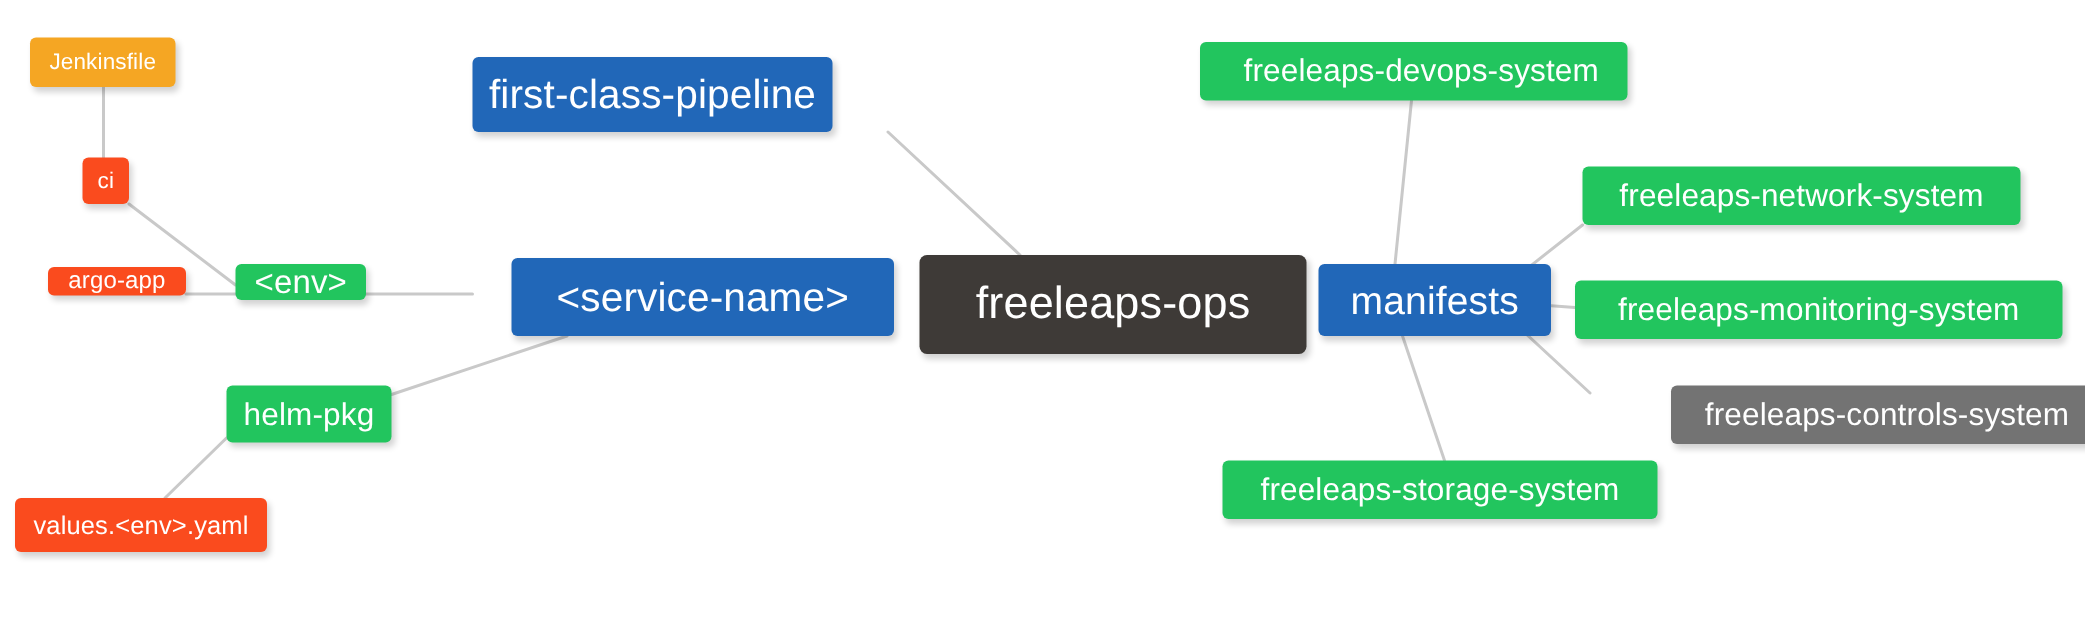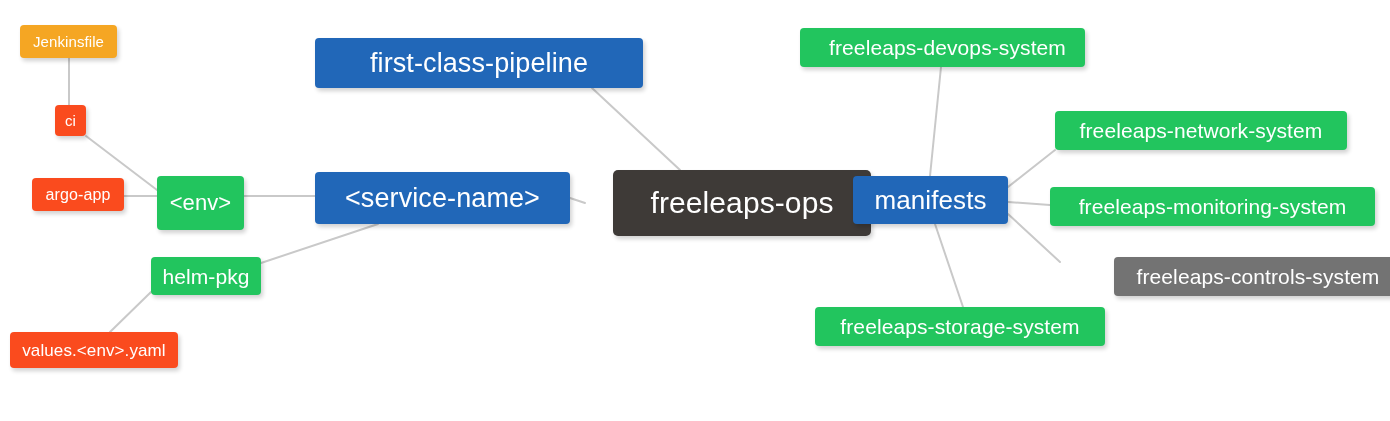--- a/index.html
+++ b/index.html
@@ -36,21 +36,21 @@
     color: #ffffff;
     border-radius: 4px;
     white-space: nowrap;
     line-height: 1;
     letter-spacing: 0.1px;
     box-shadow: 2px 3px 4px rgba(0,0,0,0.18);
     text-align: center;
     padding: 0 10px;
   }
   .node.lvl-root   { border-radius: 5px; margin-left: 28px; }
-  .node.lvl-1      { border-radius: 4px; }
+  .node.lvl-1      { border-radius: 4px; margin-left: 26px; }
   .node.lvl-2      { border-radius: 4px; }
   .node.lvl-3      { border-radius: 4px; }
 </style>
 </head>
 <body>
 
 <div id="canvas">
   <svg id="edge-layer" width="1390" height="421" viewBox="0 0 1390 421">
       <line x1="585" y1="203" x2="570" y2="198" stroke="#c9c9c9" stroke-width="2" stroke-linecap="round"></line>
       <line x1="843" y1="203" x2="853" y2="200" stroke="#c9c9c9" stroke-width="2" stroke-linecap="round"></line>
@@ -64,26 +64,26 @@
       <line x1="930" y1="176" x2="941" y2="67" stroke="#c9c9c9" stroke-width="2" stroke-linecap="round"></line>
       <line x1="1008" y1="187" x2="1055" y2="150" stroke="#c9c9c9" stroke-width="2" stroke-linecap="round"></line>
       <line x1="1008" y1="202" x2="1050" y2="205" stroke="#c9c9c9" stroke-width="2" stroke-linecap="round"></line>
       <line x1="1008" y1="214" x2="1060" y2="262" stroke="#c9c9c9" stroke-width="2" stroke-linecap="round"></line>
       <line x1="935" y1="224" x2="963" y2="307" stroke="#c9c9c9" stroke-width="2" stroke-linecap="round"></line>
     </svg>
   <div id="node-layer">
       <div class="node lvl-root" style="left: 585px; top: 170px; width: 258px; height: 66px; background: rgb(62, 58, 55); font-size: 30px;">freeleaps-ops</div>
       <div class="node lvl-1" style="left: 315px; top: 172px; width: 255px; height: 52px; background: rgb(33, 103, 184); font-size: 27px;">&lt;service-name&gt;</div>
       <div class="node lvl-1" style="left: 853px; top: 176px; width: 155px; height: 48px; background: rgb(33, 103, 184); font-size: 26px;">manifests</div>
-      <div class="node lvl-2" style="left: 315px; top: 38px; width: 328px; height: 50px; background: rgb(33, 103, 184); font-size: 27px;">first-class-pipeline</div>
-      <div class="node lvl-2" style="left: 157px; top: 176px; width: 87px; height: 54px; background: rgb(34, 197, 94); font-size: 22px;">&lt;env&gt;</div>
+      <div class="node lvl-2" style="left: 315px; top: 38px; width: 240px; height: 50px; background: rgb(33, 103, 184); font-size: 27px;">first-class-pipeline</div>
+      <div class="node lvl-2" style="left: 157px; top: 176px; width: 87px; height: 24px; background: rgb(34, 197, 94); font-size: 22px;">&lt;env&gt;</div>
       <div class="node lvl-2" style="left: 151px; top: 257px; width: 110px; height: 38px; background: rgb(34, 197, 94); font-size: 21px; text-align: center;">helm-pkg</div>
       <div class="node lvl-3" style="left: 55px; top: 105px; width: 31px; height: 31px; background: rgb(250, 75, 30); font-size: 15px;">ci</div>
       <div class="node lvl-3" style="left: 20px; top: 25px; width: 97px; height: 33px; background: rgb(245, 166, 35); font-size: 15px;">Jenkinsfile</div>
-      <div class="node lvl-3" style="left: 32px; top: 178px; width: 92px; height: 33px; background: rgb(250, 75, 30); font-size: 16px;">argo-app</div>
+      <div class="node lvl-3" style="left: 32px; top: 178px; width: 92px; height: 19px; background: rgb(250, 75, 30); font-size: 16px;">argo-app</div>
       <div class="node lvl-3" style="left: 10px; top: 332px; width: 168px; height: 36px; background: rgb(250, 75, 30); font-size: 17px;">values.&lt;env&gt;.yaml</div>
       <div class="node lvl-2" style="left: 800px; top: 28px; width: 285px; height: 39px; background: rgb(34, 197, 94); font-size: 21px; padding-left: 20px;">freeleaps-devops-system</div>
       <div class="node lvl-2" style="left: 1055px; top: 111px; width: 292px; height: 39px; background: rgb(34, 197, 94); font-size: 21px;">freeleaps-network-system</div>
       <div class="node lvl-2" style="left: 1050px; top: 187px; width: 325px; height: 39px; background: rgb(34, 197, 94); font-size: 21px;">freeleaps-monitoring-system</div>
       <div class="node lvl-2" style="left: 1114px; top: 257px; width: 288px; height: 39px; background: #737373; font-size: 21px;">freeleaps-controls-system</div>
       <div class="node lvl-2" style="left: 815px; top: 307px; width: 290px; height: 39px; background: rgb(34, 197, 94); font-size: 21px;">freeleaps-storage-system</div>
     </div>
 </div>
 
 </body></html>

